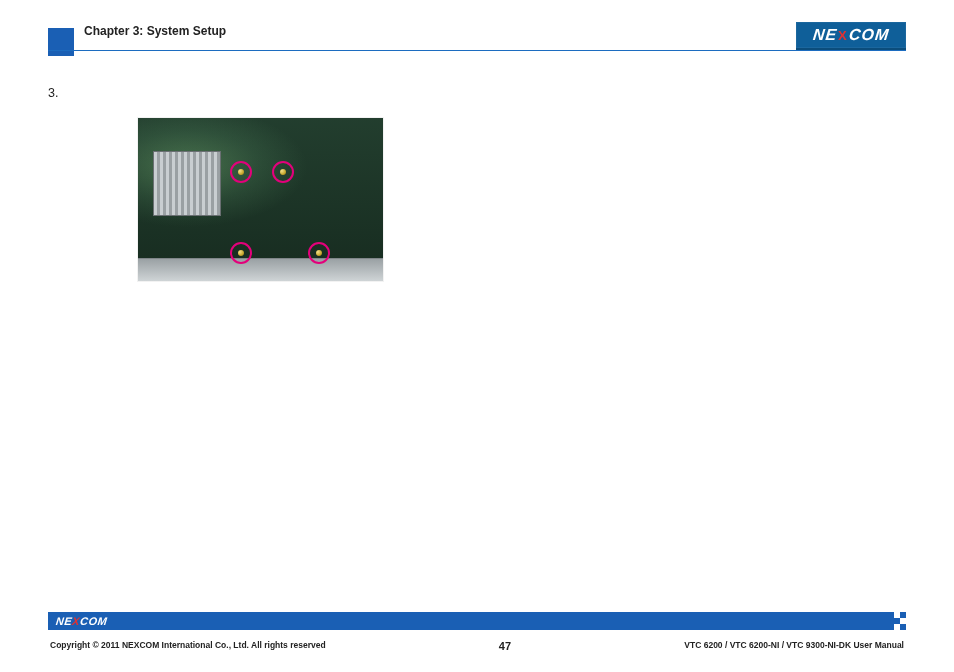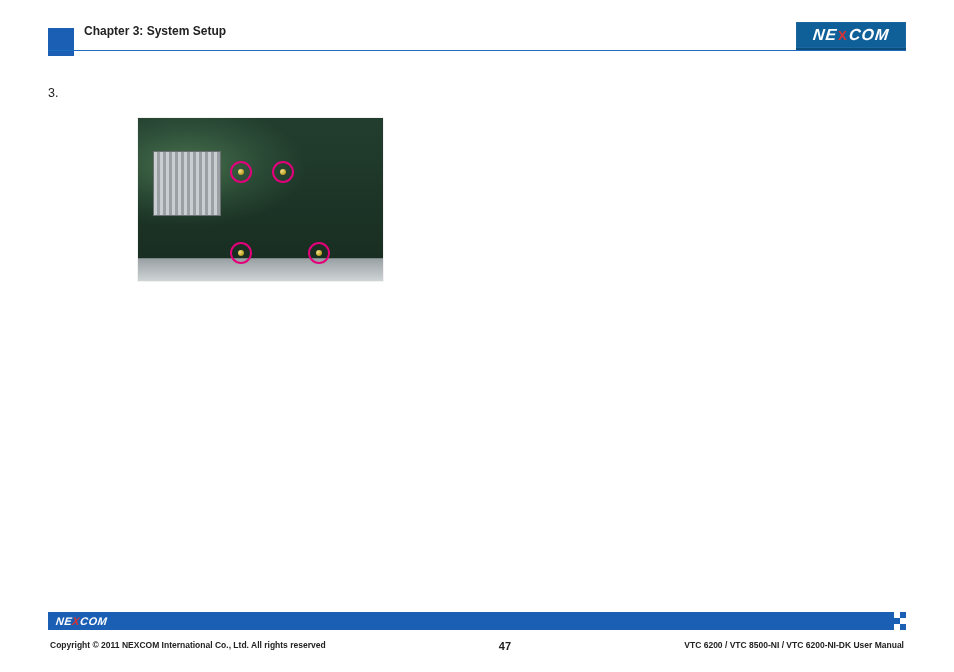--- a/index.html
+++ b/index.html
@@ -174,17 +174,17 @@
           <div class="sq b"></div>
         <div class="sq b"></div>
           <div class="sq w"></div>
         <div class="sq w"></div>
           <div class="sq b"></div>
       </div>
     </div>
     <div class="footer-meta">
       <span>Copyright © 2011 NEXCOM International Co., Ltd. All rights reserved</span>
       <span class="page-num">47</span>
-      <span>VTC 6200 / VTC 8500-NI / VTC 6200-NI-DK User Manual</span>
+      <span>VTC 6200 / VTC 6200-NI / VTC 9300-NI-DK User Manual</span>
     </div>
   </div>
 
 </div>
 
 </body></html>

